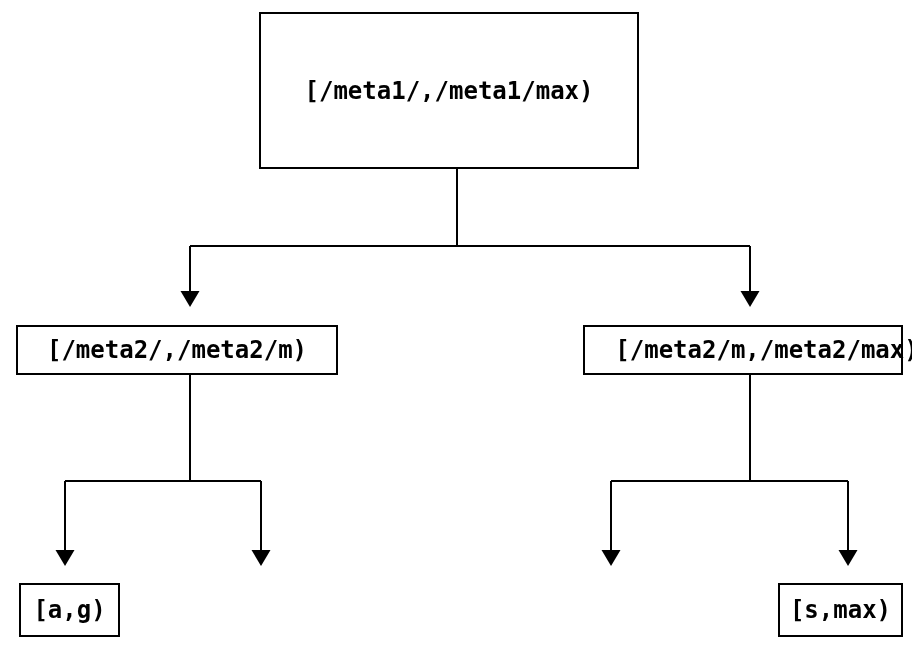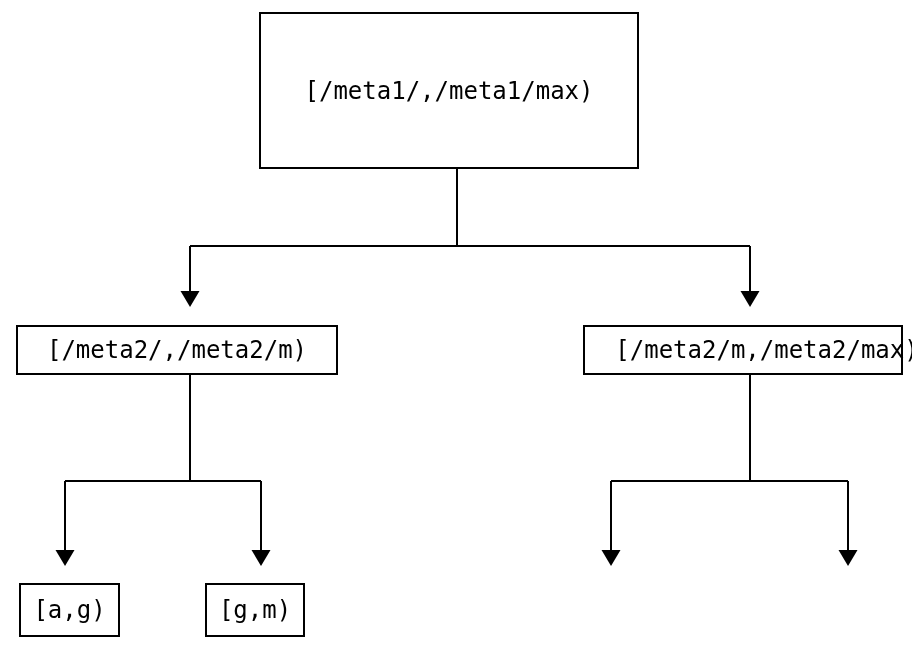--- a/index.html
+++ b/index.html
@@ -33,21 +33,21 @@
     position: absolute;
     box-sizing: border-box;
     background: #ffffff;
     border: 2px solid #000000;
     display: flex;
     align-items: center;
     justify-content: center;
     color: #000000;
     font-family: "DejaVu Sans Mono", "Liberation Mono", monospace;
     font-size: 24px;
-    font-weight: 400;
+    font-weight: 700;
     white-space: nowrap;
   }
   #node-root      { left: 259px; top: 12px;  width: 380px; height: 157px; }
   #node-left      { left: 16px;  top: 325px; width: 322px; height: 50px; }
   #node-right     { left: 583px; top: 325px; width: 320px; height: 50px; padding-left: 48px; }
   #node-leaf-ag   { left: 9px;   top: 583px; width: 101px; height: 54px; margin-left: 10px; }
   #node-leaf-gm   { left: 205px; top: 583px; width: 100px; height: 54px; }
   #node-leaf-ms   { left: 555px; top: 583px; width: 100px; height: 54px; }
   #node-leaf-smax { left: 778px; top: 583px; width: 125px; height: 54px; }
 </style>
@@ -86,19 +86,19 @@
   </div>
 
   <div class="node" id="node-right">
     <span>[/meta2/m,/meta2/max)</span>
   </div>
 
   <div class="node" id="node-leaf-ag">
     <span>[a,g)</span>
   </div>
 
-  <div class="node" id="node-leaf-gm">
-    <span>[g,m)</span>
-  </div>
 
 
+  <div class="node" id="node-leaf-smax">
+    <span>[s,max)</span>
+  </div>
 
 </div>
 
 </body></html>

